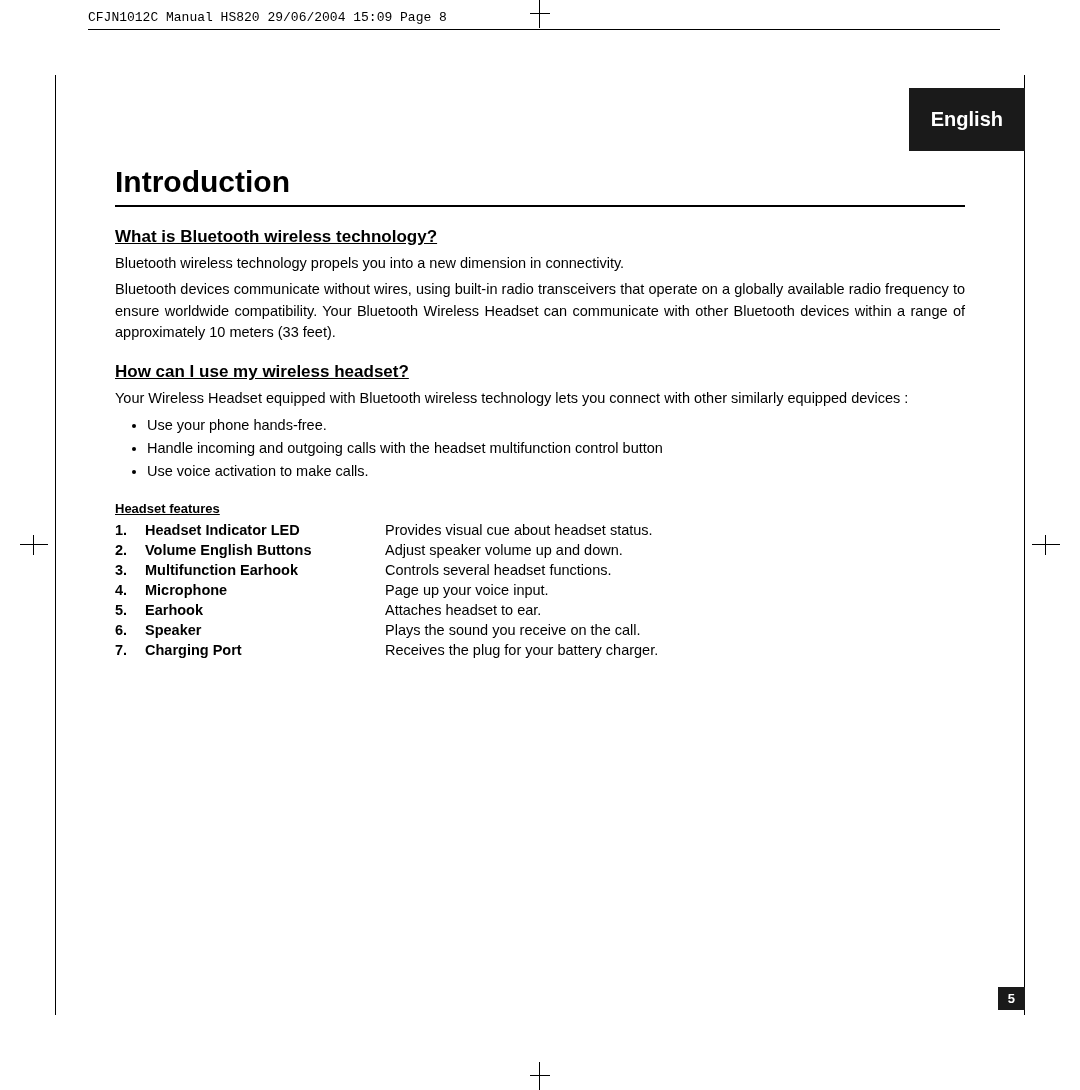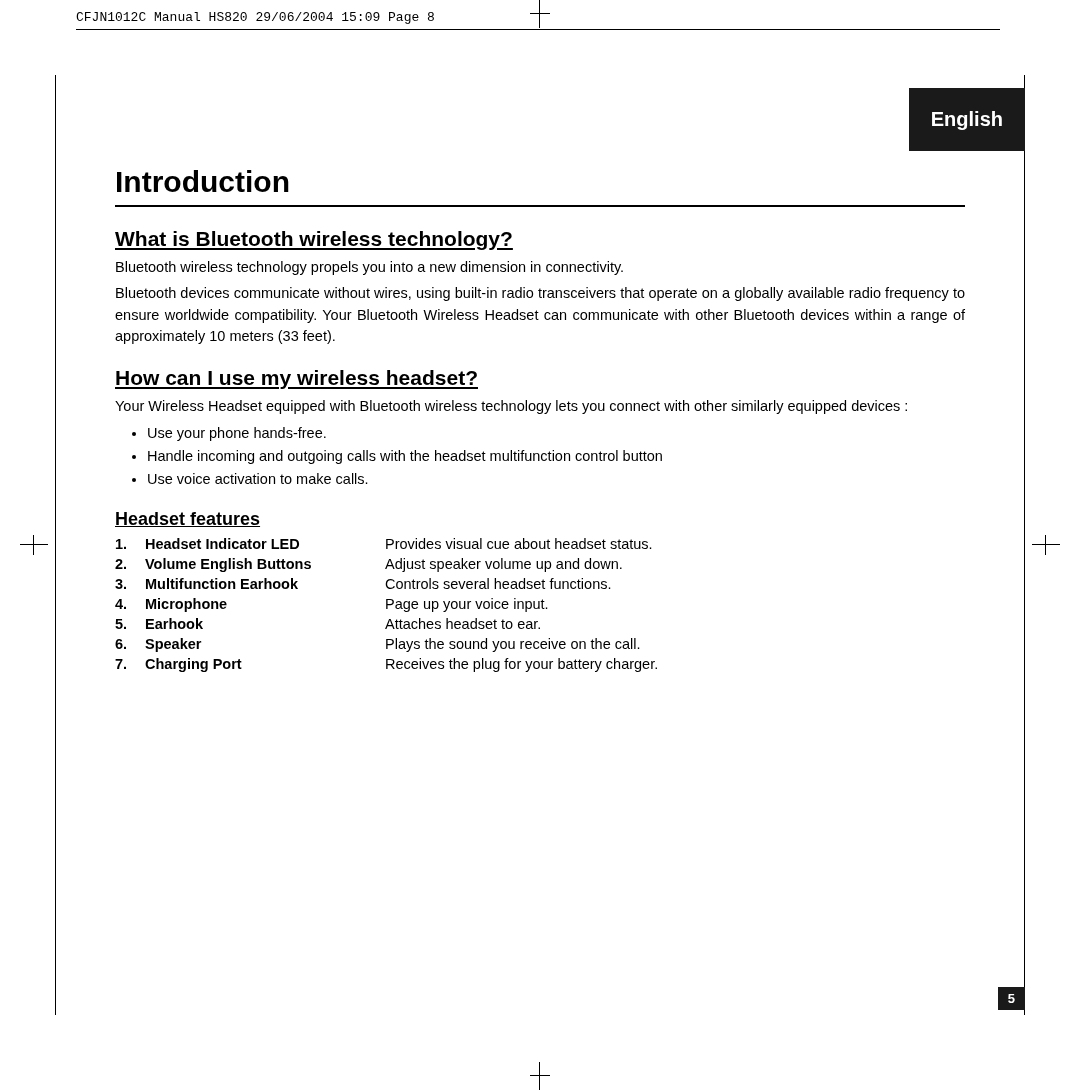--- a/index.html
+++ b/index.html
@@ -15,21 +15,21 @@
       font-family: Arial, Helvetica, sans-serif;
       font-size: 15px;
       color: #000000;
       position: relative;
       overflow: hidden;
     }
 
     .page-header {
       position: absolute;
       top: 10px;
-      left: 76px;
+      left: 88px;
       right: 80px;
       font-family: 'Courier New', Courier, monospace;
       font-size: 13px;
       color: #000;
       border-bottom: 1px solid #000;
       padding-bottom: 4px;
     }
 
     .registration-marks {
       position: absolute;
@@ -155,21 +155,21 @@
       color: #000;
     }
 
     .intro-divider {
       border: none;
       border-top: 2px solid #000;
       margin-bottom: 20px;
     }
 
     .section-title {
-      font-size: 21px;
+      font-size: 17px;
       font-weight: bold;
       text-decoration: underline;
       margin-bottom: 6px;
       font-family: Arial, Helvetica, sans-serif;
     }
 
     .para {
       font-size: 14.5px;
       line-height: 1.5;
       text-align: justify;
@@ -189,21 +189,21 @@
 
     .bullet-list li {
       font-size: 14.5px;
       line-height: 1.6;
       list-style-type: disc;
       font-family: Arial, Helvetica, sans-serif;
       text-align: left;
     }
 
     .headset-features-title {
-      font-size: 18px;
+      font-size: 13px;
       font-weight: bold;
       text-decoration: underline;
       font-family: Arial, Helvetica, sans-serif;
       margin-bottom: 3px;
     }
 
     .headset-features-subtitle {
       font-size: 14.5px;
       font-weight: bold;
       font-family: Arial, Helvetica, sans-serif;

